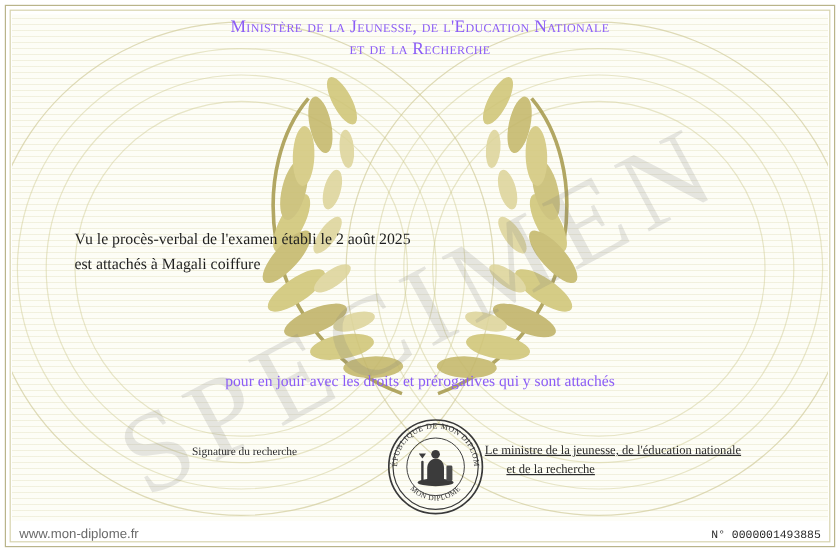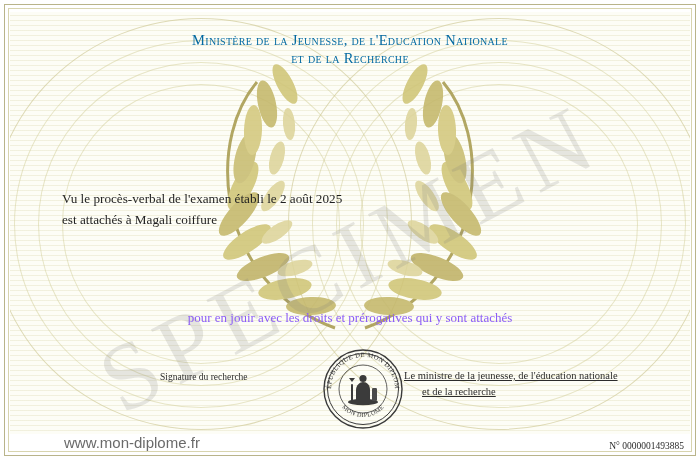--- a/index.html
+++ b/index.html
@@ -97,22 +97,21 @@
   
   .ministry {
     position: absolute;
     top: 14px;
     left: 0; right: 0;
     text-align: center;
     font-variant: small-caps;
     font-size: 14.5px;
     letter-spacing: .3px;
     line-height: 1.25;
-    color: #0369a1;
-    margin-top: 17px;
+    color: #8b5cf6;
   }
   .ministry .l2 { display: block; }
 
   .title {
     position: absolute;
     top: 74px;
     left: 0; right: 0;
     text-align: center;
     font-size: 34px;
     line-height: 1.25;
@@ -168,32 +167,31 @@
     width: 82px;
     height: 82px;
   }
   .seal svg { display: block; }
 
   
   .footer-left {
     position: absolute;
     left: 16px;
     bottom: 9px;
-    font-size: 15px;
+    font-size: 11px;
     color: #6a6a6a;
     font-family: "Liberation Sans", sans-serif;
-    margin-left: 48px;
   }
   .footer-right {
     position: absolute;
     right: 16px;
     bottom: 9px;
     font-size: 9.5px;
     color: #2b2b2b;
-    font-family: Liberation Serif, serif;
+    font-family: Liberation Mono, monospace;
   }
 </style>
 </head>
 <body>
 
 <div id="cert">
 
   <div class="bg-layer">
     <div class="ell l"></div>
     <div class="ell r"></div>

